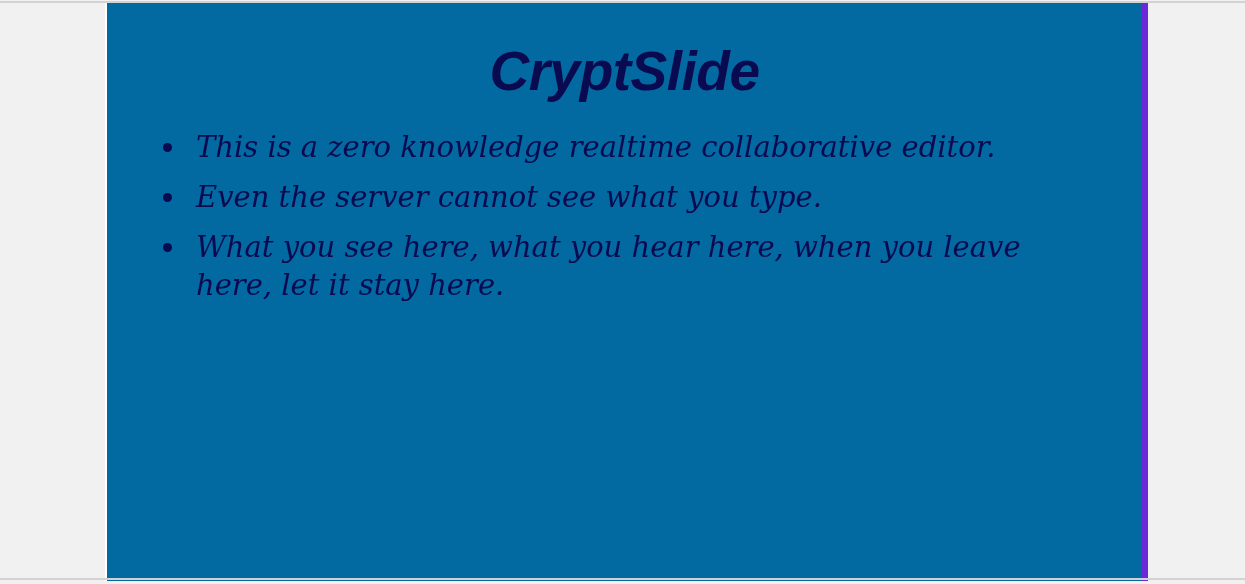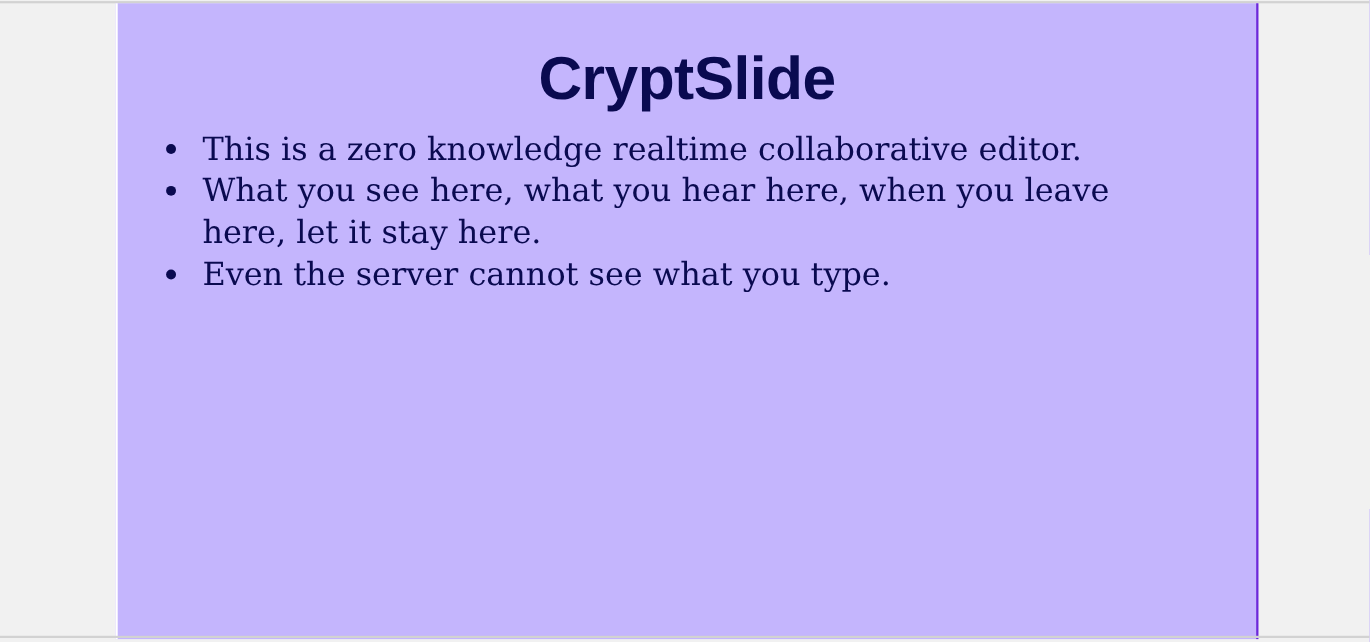--- a/index.html
+++ b/index.html
@@ -33,24 +33,25 @@
     background: #d2d2d2;
   }
 
   
   .slide {
     position: absolute;
     left: 105px;
     top: 3px;
     width: 1035px;
     height: 578px;
-    background: #c4b5fd;
+    background: #0369a1;
     border-left: 2px solid #ffffff;
-    border-right: 2px solid #6d28d9;
+    border-right: 6px solid #6d28d9;
     box-sizing: content-box;
+    font-style: italic;
   }
 
   .slide-inner {
     position: relative;
     width: 100%;
     height: 100%;
   }
 
   .slide-title {
     position: absolute;
@@ -77,21 +78,21 @@
     list-style: none;
     font-family: "DejaVu Serif", "Liberation Serif", serif;
     font-size: 29px;
     line-height: 38px;
     color: #0a0a50;
   }
 
   .bullet-item {
     position: relative;
     padding-left: 37px;
-    margin: 0;
+    margin: 12px;
     text-indent: 0;
   }
 
   .bullet-marker {
     position: absolute;
     left: 4px;
     top: 15px;
     width: 9px;
     height: 9px;
     border-radius: 50%;
@@ -112,24 +113,24 @@
 
     <div class="slide-title">CryptSlide</div>
 
     <ul class="slide-body">
       <li class="bullet-item">
         <span class="bullet-marker"></span>
         <span class="bullet-text">This is a zero knowledge realtime collaborative editor.</span>
       </li>
       <li class="bullet-item">
         <span class="bullet-marker"></span>
-        <span class="bullet-text">What you see here, what you hear here, when you leave here, let it stay here.</span>
+        <span class="bullet-text">Even the server cannot see what you type.</span>
       </li>
       <li class="bullet-item">
         <span class="bullet-marker"></span>
-        <span class="bullet-text">Even the server cannot see what you type.</span>
+        <span class="bullet-text">What you see here, what you hear here, when you leave here, let it stay here.</span>
       </li>
     </ul>
 
   </div>
 </div>
 
 <div class="page-rule-bottom"></div>
 
 </body></html>

